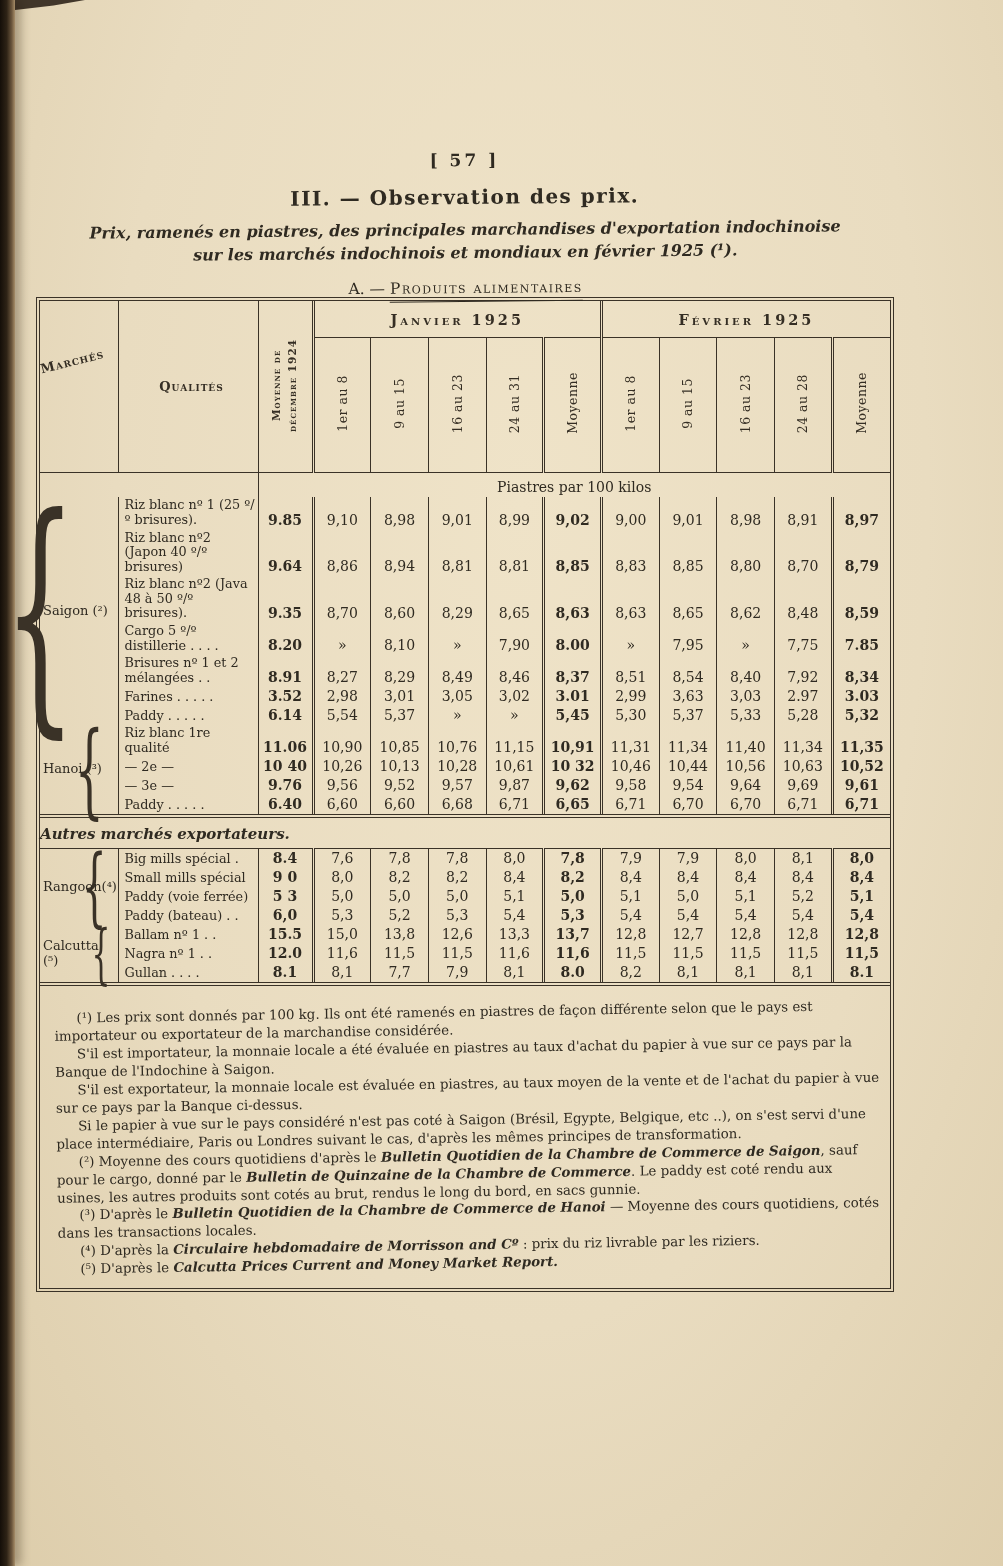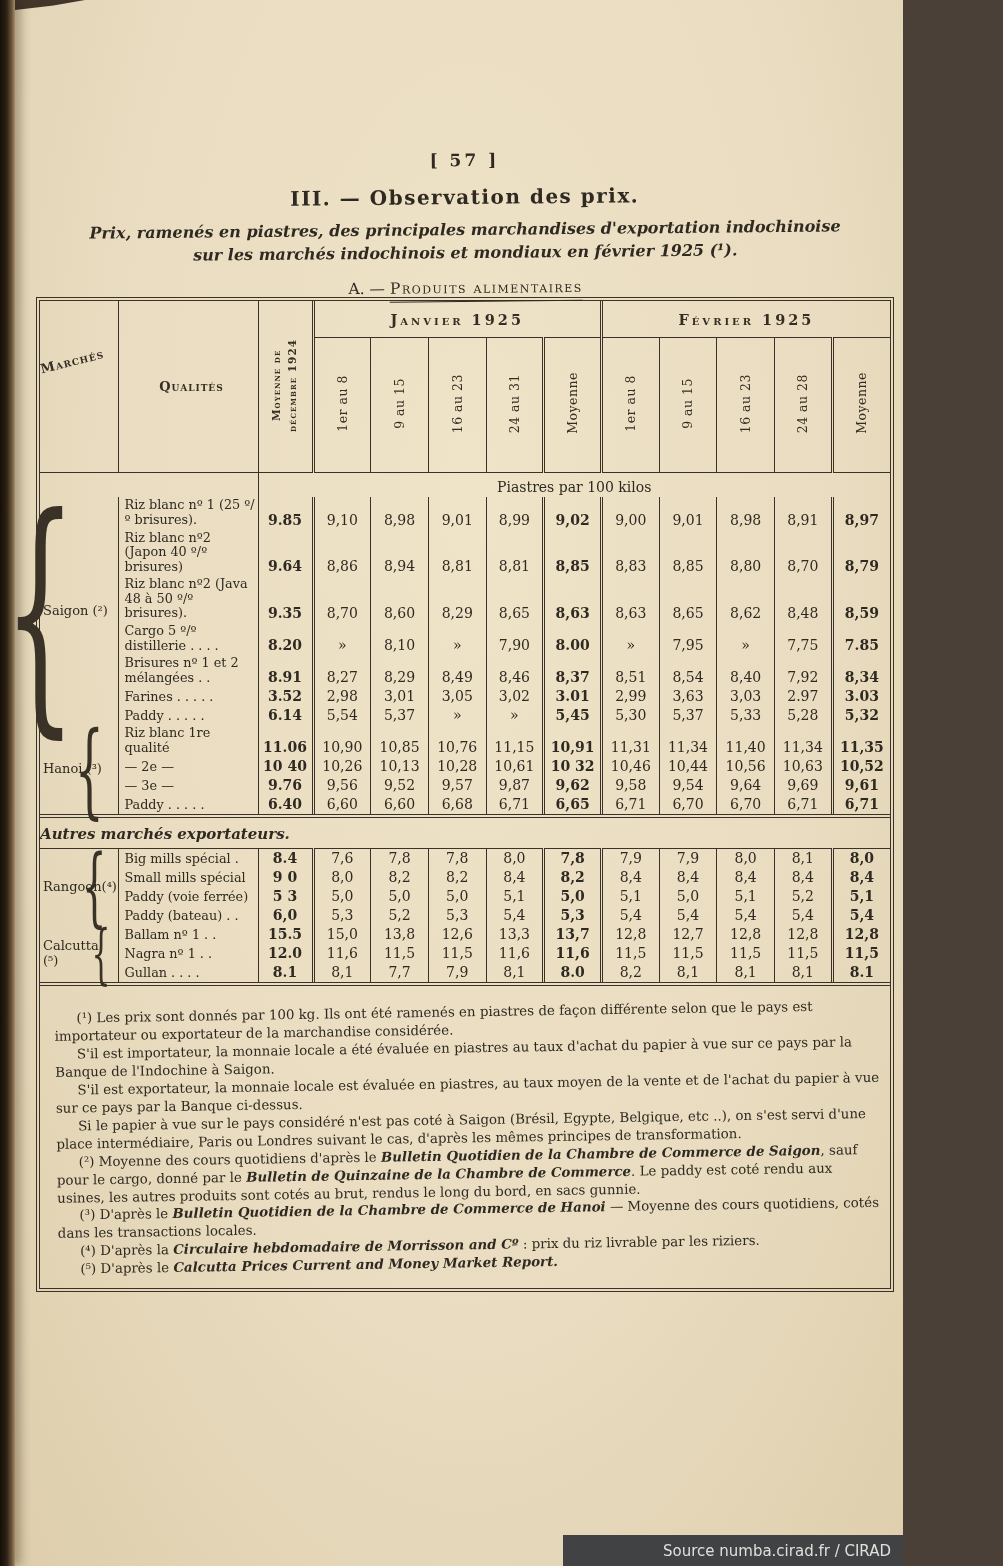--- a/index.html
+++ b/index.html
@@ -1,18 +1,18 @@
 <!DOCTYPE html>
 <html><head>
 <meta charset="utf-8">
 <style>
   html,body{margin:0;padding:0;}
   body{background:#4a4038;}
   .page{
-    position:relative;width:903px;height:1566px;overflow:hidden;
+    position:relative;width:1003px;height:1566px;overflow:hidden;
     background:radial-gradient(ellipse at 52% 32%, #efe3c8 0%, #e9dcc0 55%, #ddcdab 100%);
     font-family:"DejaVu Serif", serif;color:#2f2a21;
   }
   .binding{position:absolute;left:0;top:0;bottom:0;width:15px;
     background:linear-gradient(90deg,#140e08 0%,#2e2316 45%,#6b563d 78%,#a68d68 100%);
     box-shadow:6px 0 10px rgba(60,45,25,.35);}
   .corner-smudge{position:absolute;left:15px;top:0;width:70px;height:10px;
     background:#241a10;clip-path:polygon(0 0,100% 0,55% 55%,0 100%);opacity:.85;}
   .content{position:absolute;left:36px;top:0;width:858px;}
 
@@ -394,16 +394,13 @@
           <p class="fn"><span>Si le papier à vue sur le pays considéré n'est pas coté à Saigon (Brésil, Egypte, Belgique, etc ..), on s'est servi d'une place intermédiaire, Paris ou Londres suivant le cas, d'après les mêmes principes de transformation.</span></p>
           <p class="fn"><span>(²) </span><span>Moyenne des cours quotidiens d'après le </span><span class="it">Bulletin Quotidien de la Chambre de Commerce de Saigon</span><span>, sauf pour le cargo, donné par le </span><span class="it">Bulletin de Quinzaine de la Chambre de Commerce</span><span>. Le paddy est coté rendu aux usines, les autres produits sont cotés au brut, rendus le long du bord, en sacs gunnie.</span></p>
           <p class="fn"><span>(³) </span><span>D'après le </span><span class="it">Bulletin Quotidien de la Chambre de Commerce de Hanoi</span><span> — Moyenne des cours quotidiens, cotés dans les transactions locales.</span></p>
           <p class="fn"><span>(⁴) </span><span>D'après la </span><span class="it">Circulaire hebdomadaire de Morrisson and Cº</span><span> : prix du riz livrable par les riziers.</span></p>
           <p class="fn"><span>(⁵) </span><span>D'après le </span><span class="it">Calcutta Prices Current and Money Market Report.</span></p>
         </div>
     </div>
 
   </div>
 
-  <div class="source-bar">
-    <span>Source numba.cirad.fr / CIRAD</span>
-  </div>
 </div>
 
 </body></html>

